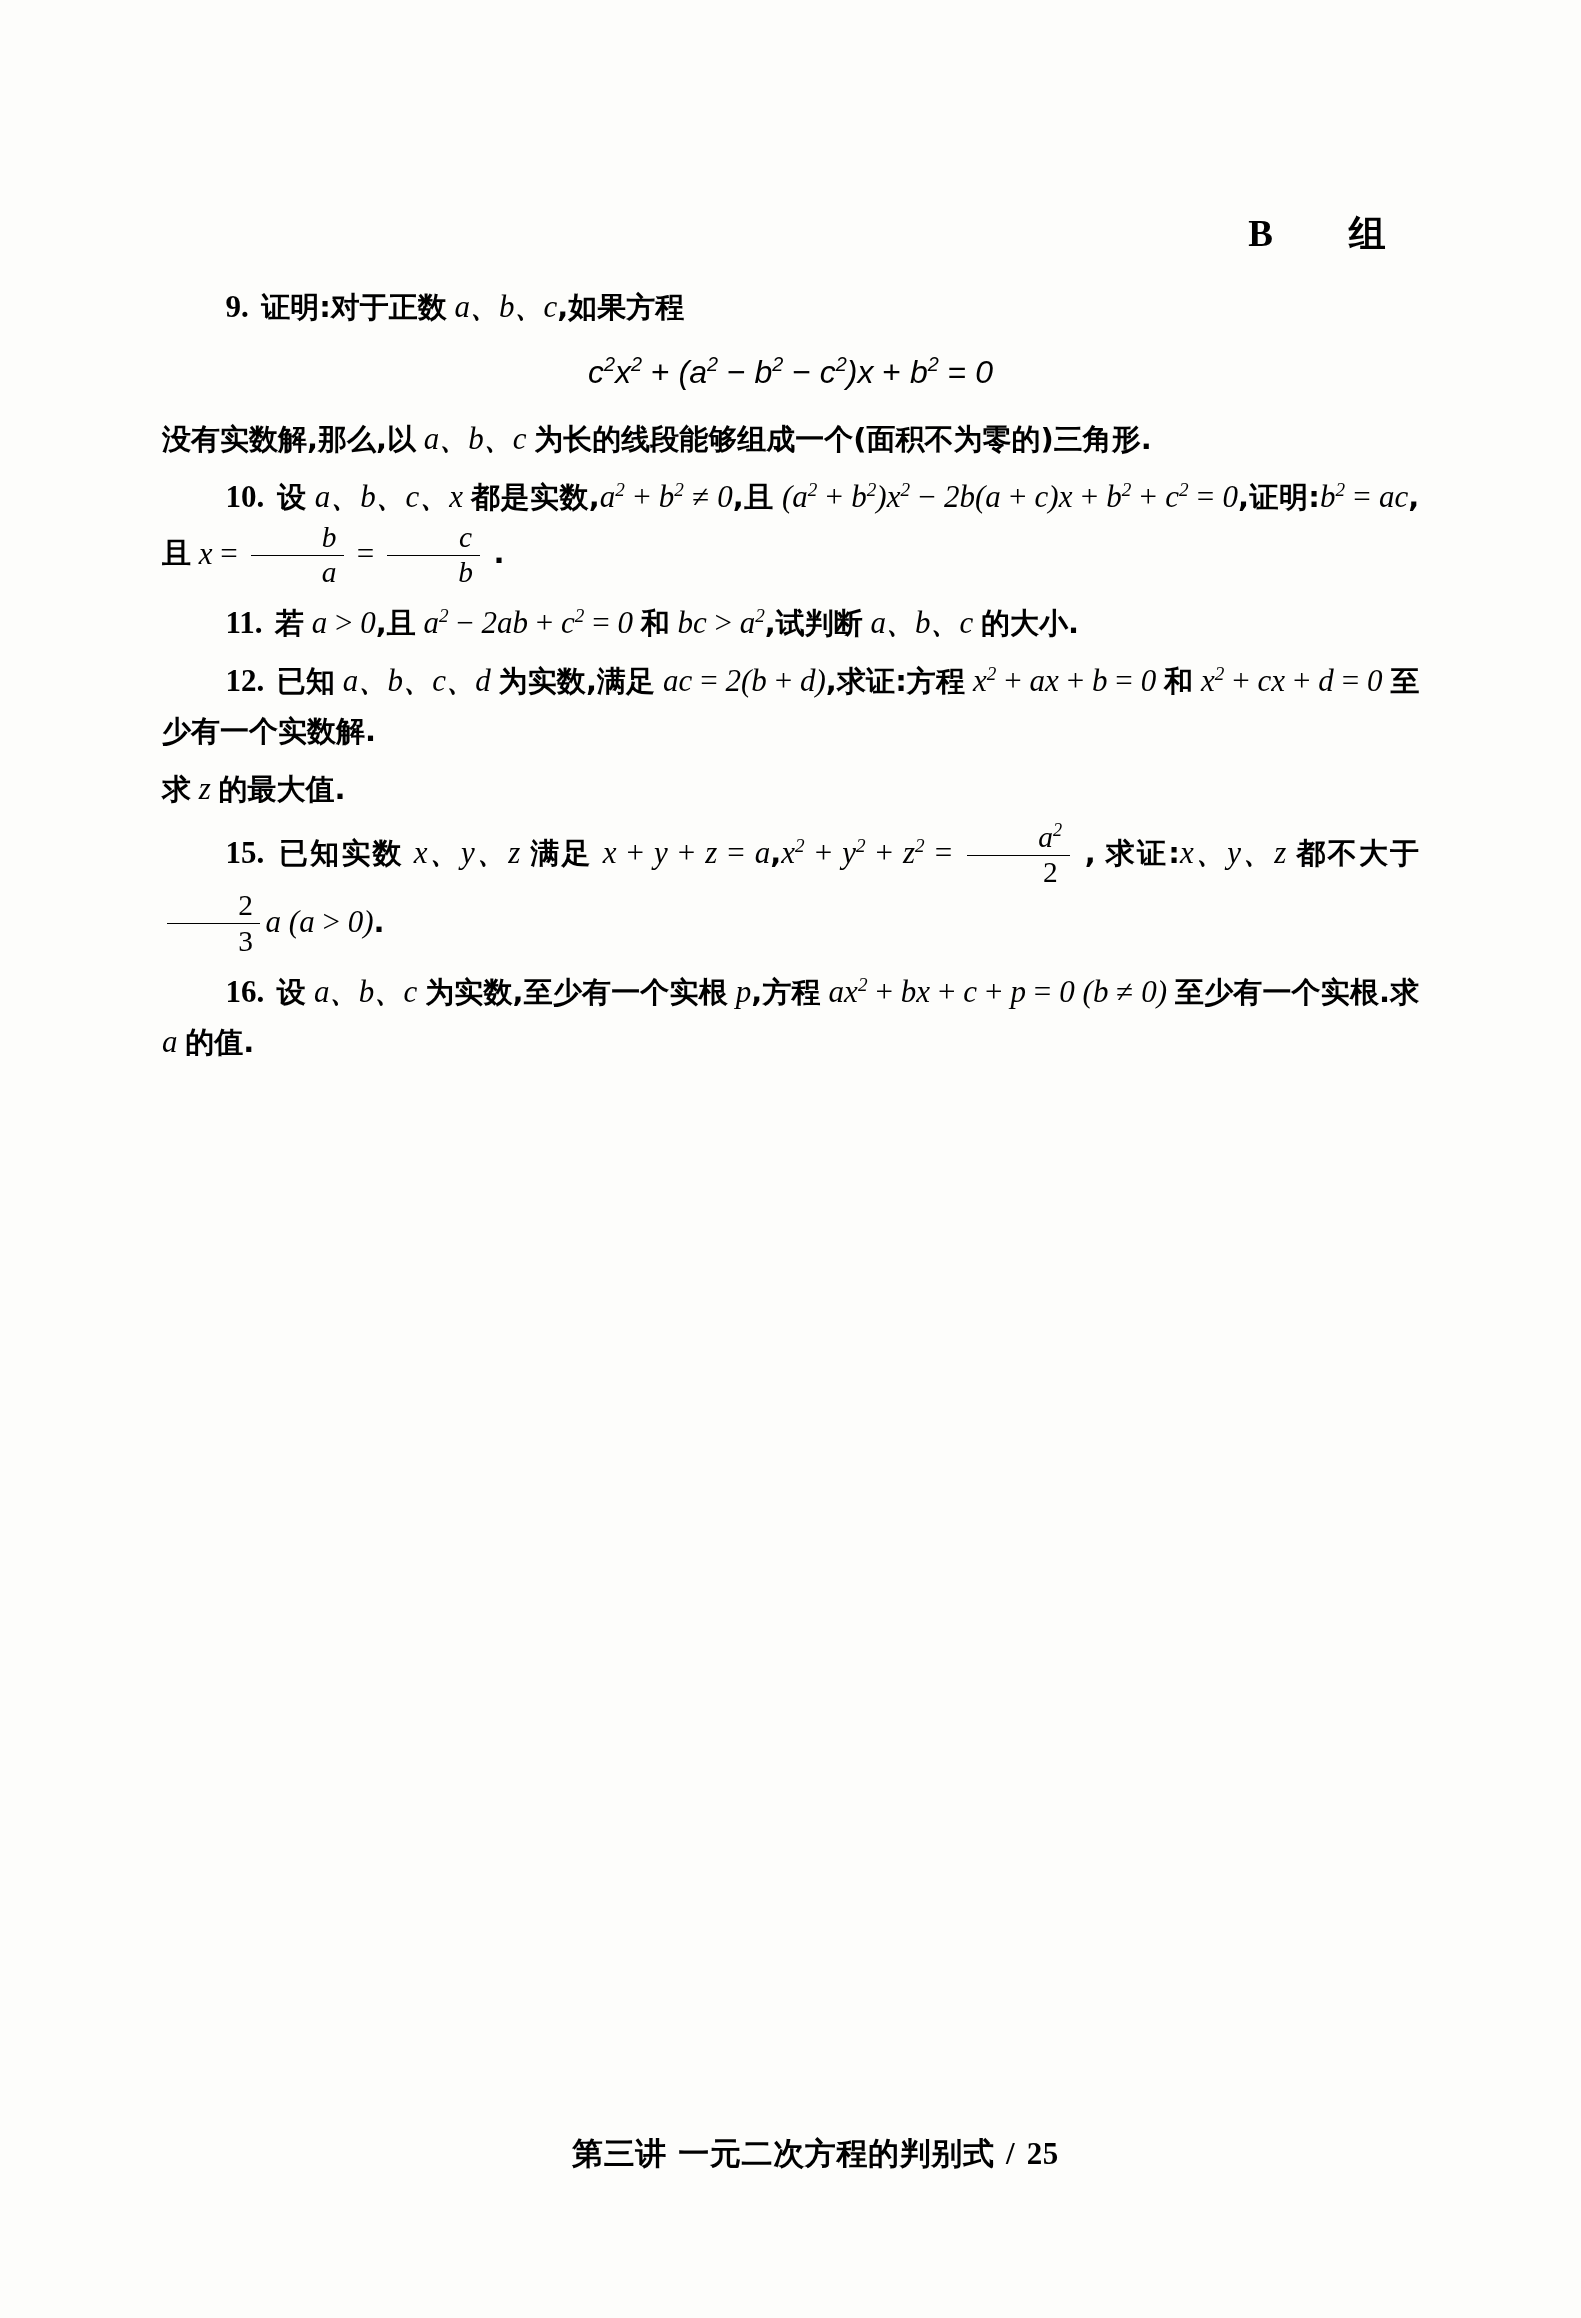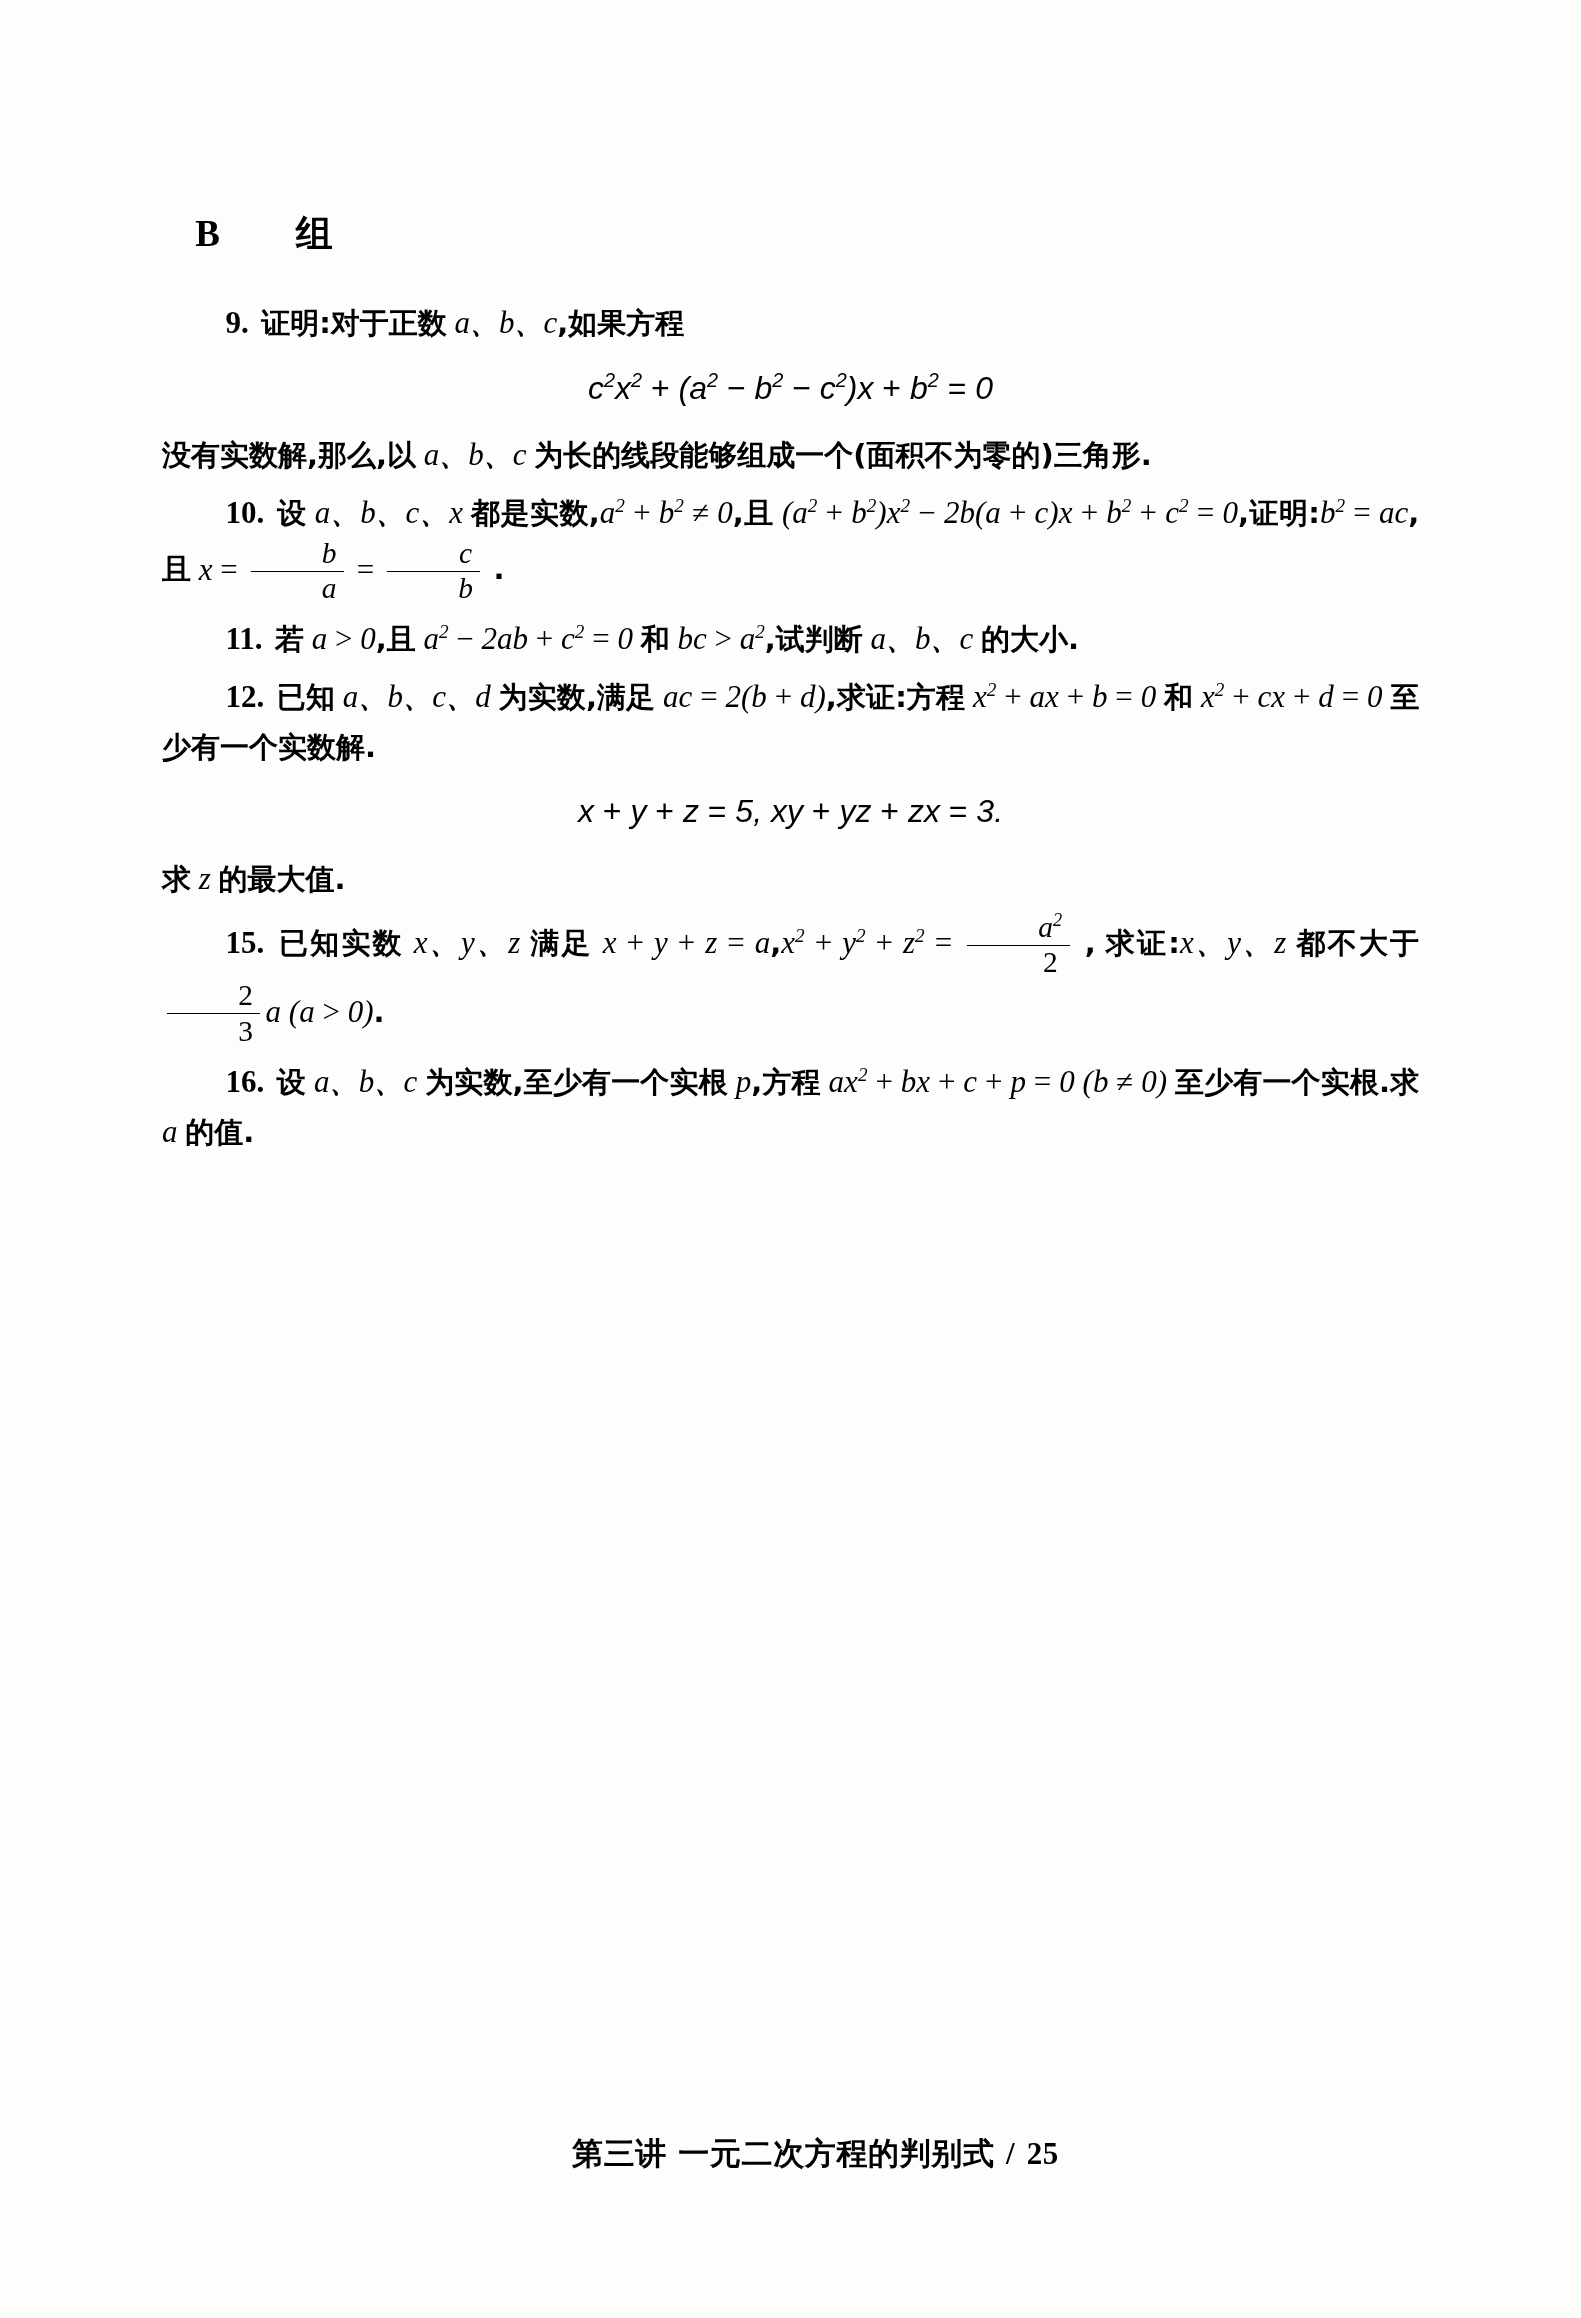--- a/index.html
+++ b/index.html
@@ -23,26 +23,26 @@
     background: #fdfdfb;
   }
   .content {
     position: absolute;
     left: 162px;
     top: 209px;
     width: 1257px;
   }
 
   .section-title {
-    text-align: left;
+    text-align: right;
     font-family: "Liberation Serif", serif;
     font-weight: bold;
     font-size: 37px;
     letter-spacing: 0.9em;
-    margin: 0 0 39px 0;
+    margin: 0 0 23px 0;
     padding-left: 0.9em;
   }
 
   .para {
     font-size: 31px;
     line-height: 1.62;
     margin: 0 0 7.4px 0;
     text-align: justify;
   }
   .indent {
@@ -179,23 +179,20 @@
       <span class="cn">为实数,满足</span>
       <span class="math"><i>ac</i> <span class="op">=</span> 2(<i>b</i> <span class="op">+</span> <i>d</i>)</span><span class="cn">,</span><span class="cn">求证:方程</span>
       <span class="math"><i>x</i><sup class="ex">2</sup> <span class="op">+</span> <i>ax</i> <span class="op">+</span> <i>b</i> <span class="op">=</span> 0</span>
       <span class="cn">和</span>
       <span class="math"><i>x</i><sup class="ex">2</sup> <span class="op">+</span> <i>cx</i> <span class="op">+</span> <i>d</i> <span class="op">=</span> 0</span>
       <span class="cn">至少有一个实数解.</span>
     </div>
 
 
 
-    <div class="display">
-      <i>x</i> <span class="op">+</span> <i>y</i> <span class="op">+</span> <i>z</i> <span class="op">=</span> 5, <i>xy</i> <span class="op">+</span> <i>yz</i> <span class="op">+</span> <i>zx</i> <span class="op">=</span> 3.
-    </div>
 
     <div class="para">
       <span class="cn">求</span>
       <span class="math"><i>z</i></span>
       <span class="cn">的最大值.</span>
     </div>
 
     <div class="para indent">
       <span class="num">15.</span>
       <span class="cn">已知实数</span>

